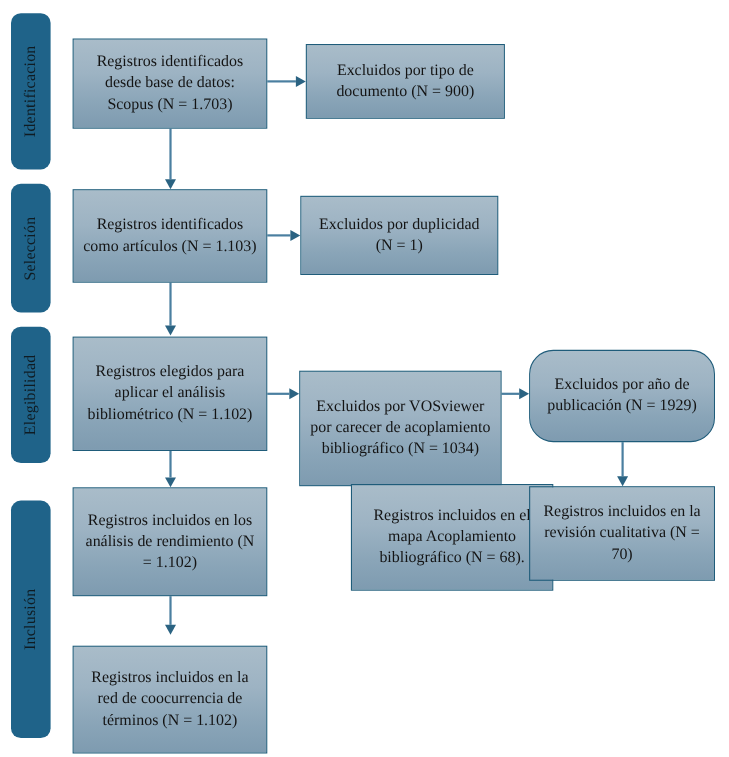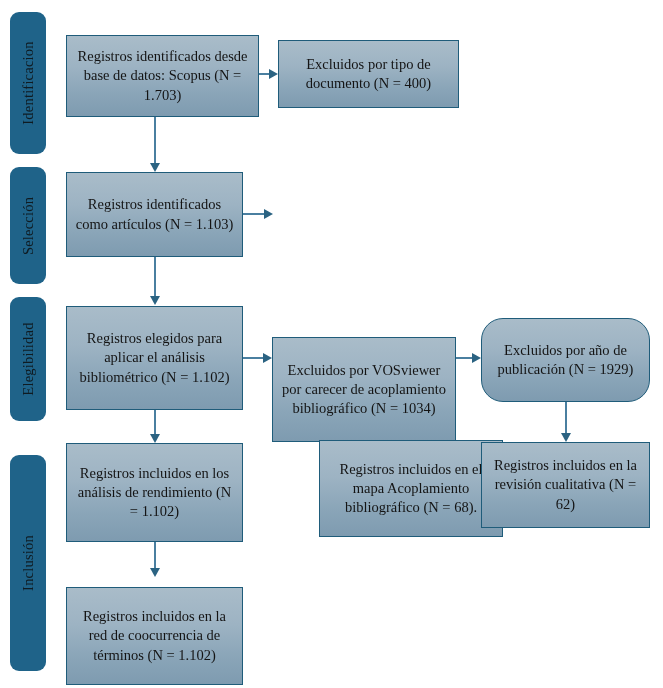--- a/index.html
+++ b/index.html
@@ -125,32 +125,35 @@
 
   <div class="vline" style="left:363px; top:410px; height:21px;"></div>
   <div class="arrow-down" style="left:358.5px; top:431px;"></div>
 
   <div class="vline" style="left:565px; top:402px; height:31px;"></div>
   <div class="arrow-down" style="left:560.5px; top:433px;"></div>
 
   <div class="vline" style="left:154px; top:542px; height:26px;"></div>
   <div class="arrow-down" style="left:149.5px; top:568px;"></div>
 
-  <div class="box" style="left:66px; top:35px; width:193px; height:82px;">
+  <div class="box" style="left:66px; top:35px; width:177px; height:82px;">
     <span class="box-text">Registros identificados desde base de datos: Scopus (N = 1.703)</span>
   </div>
 
   <div class="box" style="left:278px; top:40px; width:181px; height:68px;">
-    <span class="box-text">Excluidos por tipo de documento (N = 400)</span>
+    <span class="box-text">Excluidos por tipo de documento (N = 900)</span>
   </div>
 
   <div class="box" style="left:66px; top:172px; width:177px; height:85px;">
     <span class="box-text">Registros identificados como artículos (N = 1.103)</span>
   </div>
 
+  <div class="box" style="left:273px; top:178px; width:180px; height:72px;">
+    <span class="box-text">Excluidos por duplicidad (N = 1)</span>
+  </div>
 
   <div class="box" style="left:66px; top:306px; width:177px; height:104px;">
     <span class="box-text">Registros elegidos para aplicar el análisis bibliométrico (N = 1.102)</span>
   </div>
 
   <div class="box" style="left:272px; top:305px; width:184px; height:105px;margin-top:32px;">
     <span class="box-text">Excluidos por VOSviewer por carecer de acoplamiento bibliográfico (N = 1034)</span>
   </div>
 
   <div class="box" style="left:481px; top:318px; width:169px; height:84px;border-radius:22px;">
@@ -159,20 +162,20 @@
 
   <div class="box" style="left:66px; top:443px; width:177px; height:99px;">
     <span class="box-text">Registros incluidos en los análisis de rendimiento (N = 1.102)</span>
   </div>
 
   <div class="box" style="left:272px; top:440px; width:184px; height:97px;margin-left:47px;">
     <span class="box-text">Registros incluidos en el mapa Acoplamiento bibliográfico (N = 68).</span>
   </div>
 
   <div class="box" style="left:481px; top:442px; width:169px; height:86px;">
-    <span class="box-text">Registros incluidos en la revisión cualitativa (N = 62)</span>
+    <span class="box-text">Registros incluidos en la revisión cualitativa (N = 70)</span>
   </div>
 
   <div class="box" style="left:66px; top:575px; width:177px; height:98px;margin-top:12px;">
     <span class="box-text">Registros incluidos en la red de coocurrencia de términos (N = 1.102)</span>
   </div>
 
 </div>
 
 </body></html>

